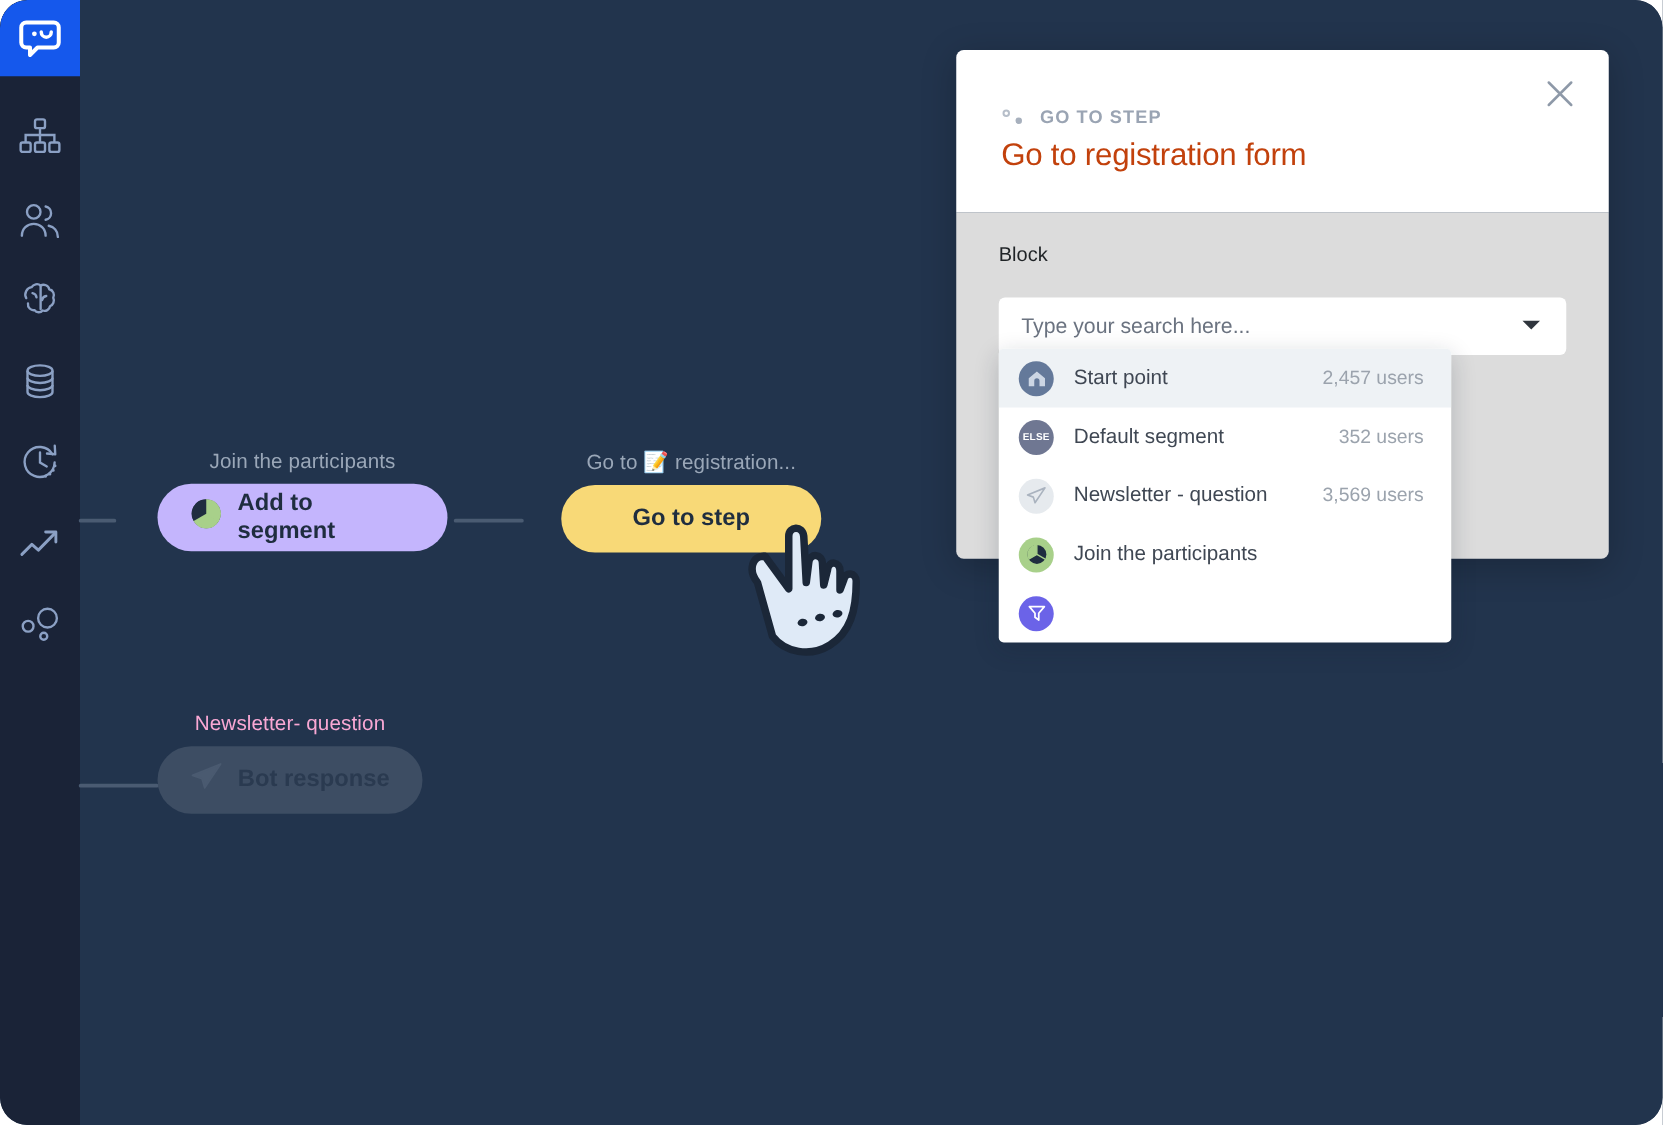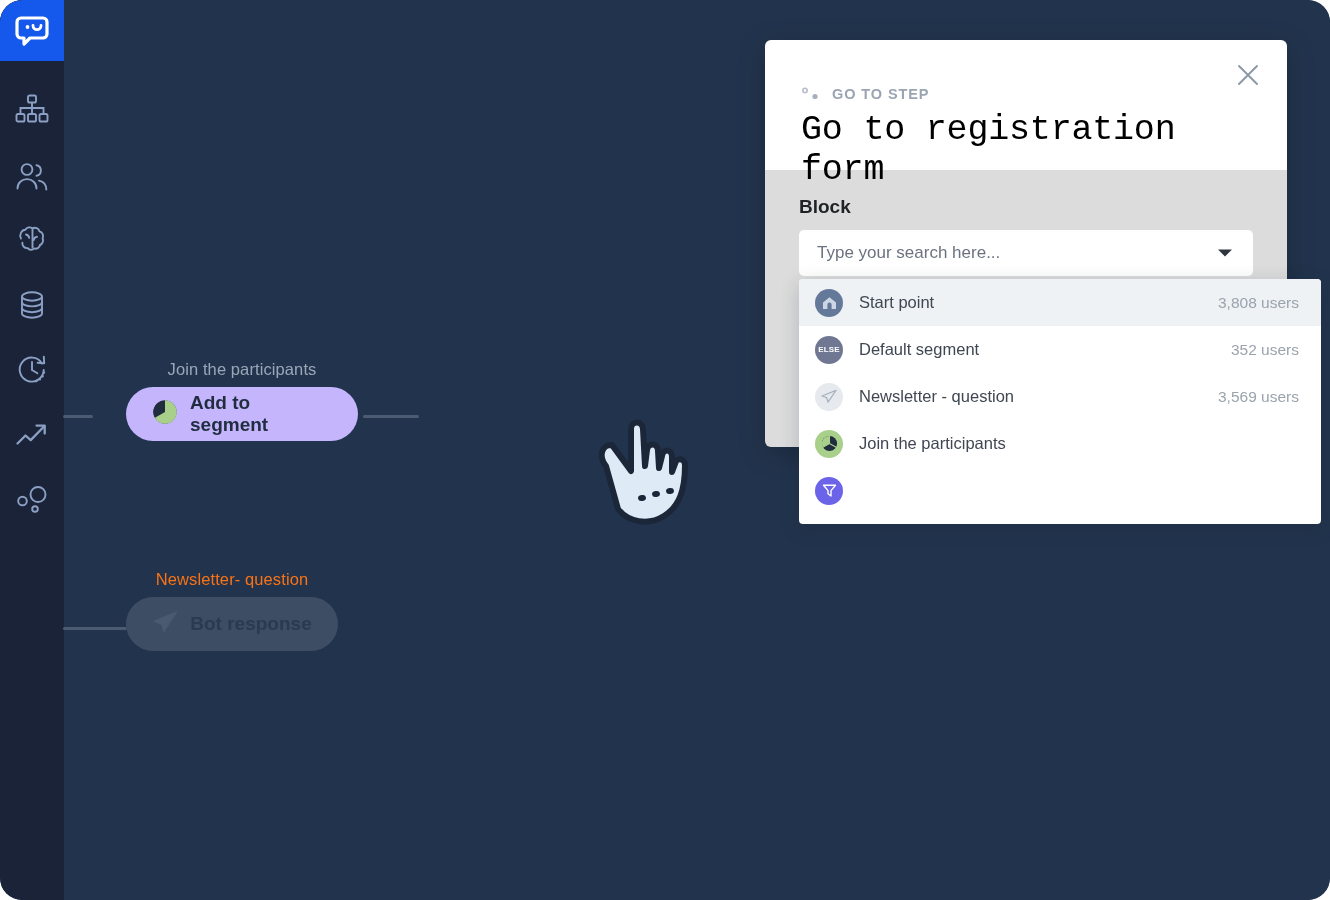--- a/index.html
+++ b/index.html
@@ -63,21 +63,21 @@
 
   .node-wrap { position: absolute; }
   .node-title {
     font-size: 16.5px;
     color: #9aa7b8;
     text-align: center;
     margin-bottom: 8px;
     white-space: nowrap;
     letter-spacing: .1px;
   }
-  .node-title.dim { color: #f97316; }
+  .node-title.dim { color: #f9a8d4; }
 
   .node-pill {
     display: flex; align-items: center; justify-content: center;
     gap: 12px;
     border-radius: 30px;
     height: 54px;
     font-size: 19px;
     font-weight: bold;
     color: #1f2d3f;
     padding: 0 26px;
@@ -125,38 +125,37 @@
   }
   #eyebrow-icon { width: 22px; height: 16px; display: block; }
   #modal-eyebrow .label {
     font-size: 14.5px;
     font-weight: bold;
     letter-spacing: .9px;
     color: #9aa4b3;
   }
   #modal-title {
     margin-top: 6px;
-    font-size: 35px;
-    color: #000000;
+    font-size: 25px;
+    color: #c2410c;
     font-weight: normal;
     letter-spacing: -.2px;
-    font-family: Liberation Mono, monospace;
   }
 
   #modal-body {
     background: #dcdcdc;
     height: 277px;
     padding: 26px 34px 0 34px;
     border-radius: 0 0 6px 6px;
   }
   #block-label {
-    font-size: 19px;
-    font-weight: bold;
+    font-size: 16px;
+    font-weight: normal;
     color: #1f2326;
-    margin-bottom: 12px;
+    margin-bottom: 24px;
   }
   #search-select {
     position: relative;
     background: #ffffff;
     height: 46px;
     border-radius: 5px;
     display: flex; align-items: center;
     padding: 0 18px;
     cursor: text;
   }
@@ -172,25 +171,25 @@
   #caret-down {
     position: absolute; right: 20px; top: 50%;
     transform: translateY(-50%);
     cursor: pointer;
   }
 
   
   #dropdown {
     position: absolute;
     left: 799px; top: 279px;
-    width: 522px;
+    width: 362px;
     background: #ffffff;
     border-radius: 4px;
     box-shadow: 0 5px 20px rgba(20,30,45,.20);
-    padding: 0 0 10px 0;
+    padding: 0 0 0 0;
     overflow: hidden;
   }
   .dd-row {
     display: flex; align-items: center;
     height: 47px;
     padding: 0 22px 0 16px;
     cursor: pointer;
   }
   .dd-row.active { background: #eef2f5; }
   .dd-icon {
@@ -326,20 +325,26 @@
             <path d="M13 13 L23 19 A11.5 11.5 0 0 1 3 19 Z" fill="#a8d08a" transform="rotate(0 13 13)"></path>
             <circle cx="13" cy="13" r="11.5" fill="none" stroke="#a8d08a" stroke-width="0"></circle>
             <path d="M13 13 L13 1.5 M13 13 L23.1 18.8 M13 13 L2.9 18.8" stroke="#a8d08a" stroke-width="1.6"></path>
             <path d="M13 13 L13 1.5 A11.5 11.5 0 0 0 2.9 18.8 Z" fill="#1f2d3f"></path>
           </svg>
         </span>
         <span>Add to segment</span>
       </div>
     </div>
 
+    <div class="node-wrap" style="left:385px; top:360px;">
+      <div class="node-title">Go to 📝 registration...</div>
+      <div class="node-pill yellow">
+        <span>Go to step</span>
+      </div>
+    </div>
 
     <div class="node-wrap" style="left:62px; top:570px;">
       <div class="node-title dim">Newsletter- question</div>
       <div class="node-pill grey">
         <span>
           <svg width="26" height="24" viewBox="0 0 26 24">
             <path d="M24.5 2.2 L2 11.3 L9.6 14 L11.8 21.3 Z" fill="#4a5a70" stroke="#4a5a70" stroke-width="1.4" stroke-linejoin="round"></path>
           </svg>
         </span>
         <span>Bot response</span>
@@ -400,21 +405,21 @@
   <div id="dropdown">
 
     <div class="dd-row active">
       <span class="dd-icon home">
         <svg width="15" height="14" viewBox="0 0 15 14">
           <path d="M1 6.6 L7.5 1.2 L14 6.6 L14 13 L9.6 13 L9.6 8.7
                    A2.1 2.1 0 0 0 5.4 8.7 L5.4 13 L1 13 Z" fill="#ccd6e4"></path>
         </svg>
       </span>
       <span class="dd-name">Start point</span>
-      <span class="dd-count">3,808 users</span>
+      <span class="dd-count">2,457 users</span>
     </div>
 
     <div class="dd-row">
       <span class="dd-icon else">
         <span class="else-text">ELSE</span>
       </span>
       <span class="dd-name">Default segment</span>
       <span class="dd-count">352 users</span>
     </div>
 

